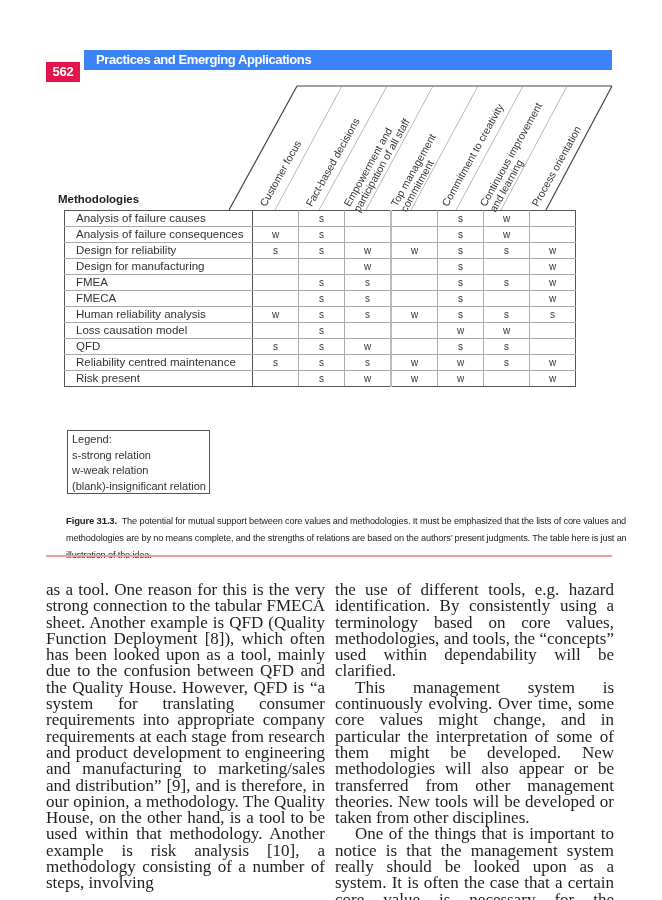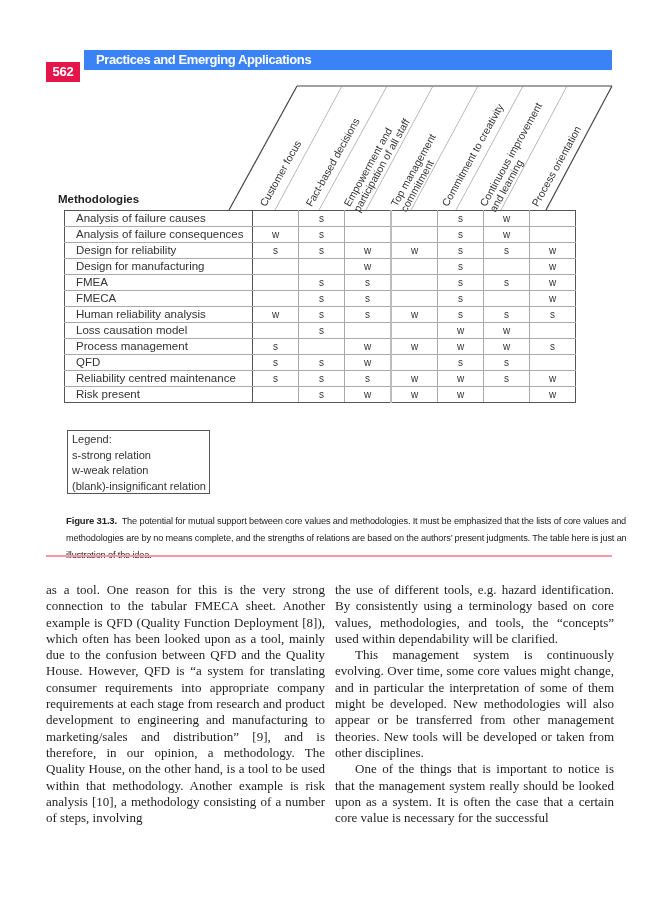--- a/index.html
+++ b/index.html
@@ -21,21 +21,21 @@
   table.matrix td.sep { border-left:2px solid #bbb; }
   table.matrix tr:first-child td { border-top:1.5px solid #555; }
   table.matrix tr:last-child td { border-bottom:1.5px solid #555; }
 
   .legend { position:absolute; left:67px; top:430px; width:143px; height:64px; border:1px solid #555; font-family:"Liberation Sans", sans-serif; font-size:11px; color:#333; padding:1px 0 0 4px; box-sizing:border-box; line-height:15.5px; }
 
   .caption { position:absolute; left:46px; top:512px; width:566px; font-family:"Liberation Sans", sans-serif; font-size:9.2px; line-height:17px; color:#222; letter-spacing:-0.15px;margin-left:20px; }
   .caption b { font-weight:bold; font-size:9.5px; }
   .caption-rule { position:absolute; left:46px; top:555px; width:566px; height:2px; background:#f49aa4; }
 
-  .col { position:absolute; top:582px; width:279px; font-size:13px; line-height:16.3px; text-align:justify; color:#1e1e1e; }
+  .col { position:absolute; top:582px; width:279px; font-size:17px; line-height:16.3px; text-align:justify; color:#1e1e1e; }
   .col p { margin:0; }
   .col p.ind { text-indent:20px; }
   .col.left { left:46px; }
   .col.right { left:335px; }
 </style>
 </head>
 <body>
 
 <div class="header">
   <div class="pagenum">562</div>
@@ -142,30 +142,20 @@
           <td class="name">Loss causation model</td>
           <td class="val"></td>
           <td class="val">s</td>
           <td class="val"></td>
           <td class="val sep"></td>
           <td class="val">w</td>
           <td class="val">w</td>
           <td class="val last"></td>
         </tr>
         <tr>
-          <td class="name">Process management</td>
-          <td class="val">s</td>
-          <td class="val"></td>
-          <td class="val">w</td>
-          <td class="val sep">w</td>
-          <td class="val">w</td>
-          <td class="val">w</td>
-          <td class="val last">s</td>
-        </tr>
-        <tr>
           <td class="name">QFD</td>
           <td class="val">s</td>
           <td class="val">s</td>
           <td class="val">w</td>
           <td class="val sep"></td>
           <td class="val">s</td>
           <td class="val">s</td>
           <td class="val last"></td>
         </tr>
         <tr>

